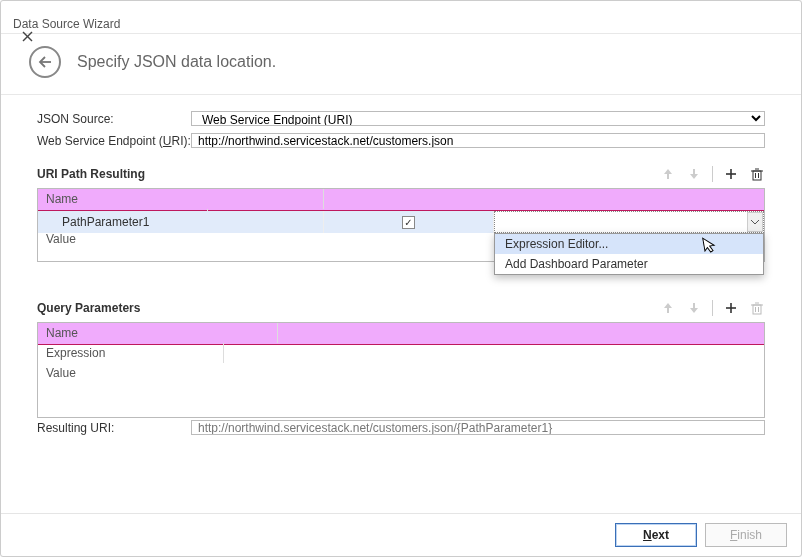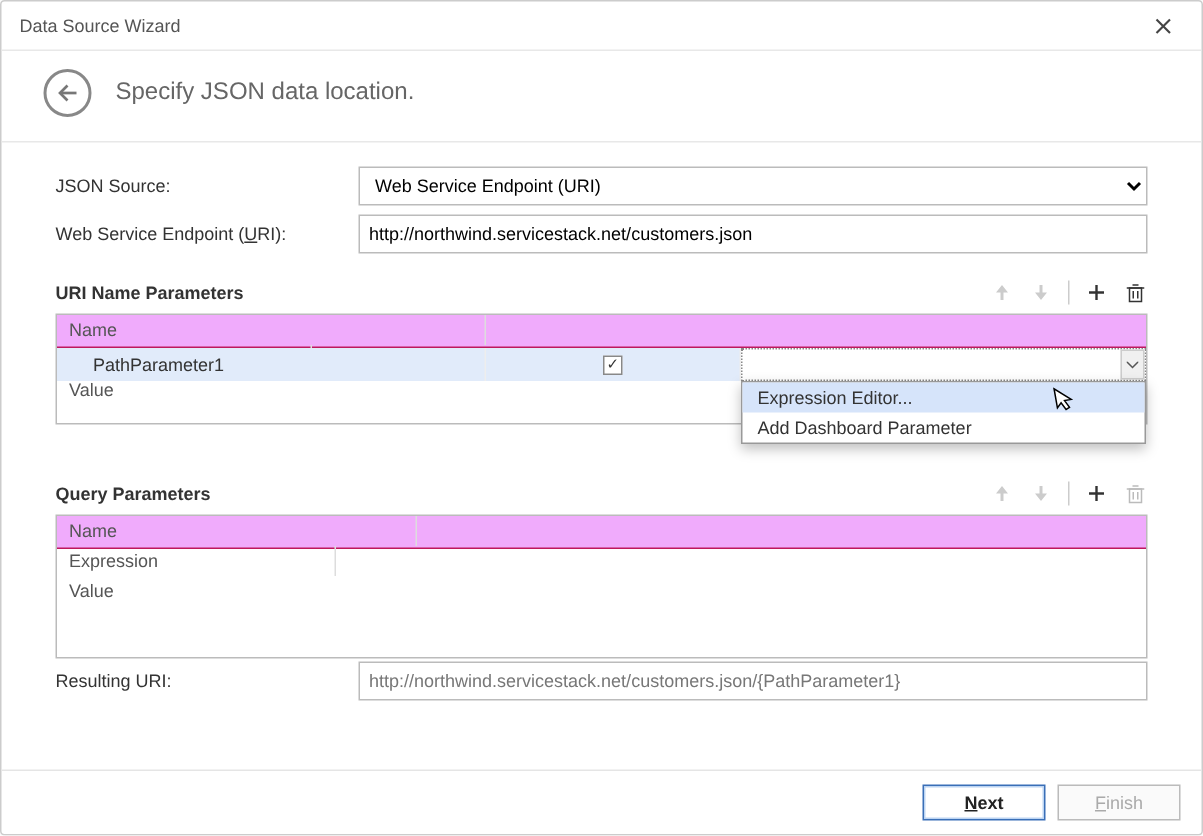--- a/index.html
+++ b/index.html
@@ -18,23 +18,23 @@
     position: relative;
     display: flex;
     flex-direction: column;
     box-shadow: 0 0 4px rgba(0,0,0,0.08);
     border-radius: 3px;
   }
   .titlebar {
     height: 30px;
     border-bottom: 1px solid #e8e8e8;
     display: flex;
-    align-items: center;
     padding: 16px 12px;
     color: #555;
+    flex-direction: column;
   }
   .titlebar .title { flex: 1; }
   .titlebar .close {
     width: 28px; height: 20px;
     display:flex;align-items:center;justify-content:center;
     color:#444; cursor:pointer;
     font-size: 14px;
   }
   .subheader {
     display:flex;
@@ -52,32 +52,31 @@
   .body {
     flex:1;
     padding: 16px 36px 0 36px;
     overflow:hidden;
     position:relative;
   }
   .form-row {
     display:flex;
     align-items:center;
     margin-bottom: 6px;
-    gap: 48px;
   }
   .form-row label {
     width: 154px;
     color:#333;
   }
   .form-row .field { flex:1; }
   select.full, input.full {
     width:100%;
     border:1px solid #bbb;
     background:#fff;
-    height:26px;
+    height:15px;
     padding: 0 6px;
     font-family:inherit;
     font-size:12px;
   }
   select.full { padding-right: 20px; }
   .section-title {
     font-weight:bold;
     margin: 18px 0 6px 0;
     display:flex;
     align-items:center;
@@ -244,21 +243,21 @@
     </div>
 
     <div class="form-row">
       <label><span>Web Service Endpoint (</span><span class="under">U</span><span>RI):</span></label>
       <div class="field">
         <input class="full" value="http://northwind.servicestack.net/customers.json" style="">
       </div>
     </div>
 
     <div class="section-title">
-      <span>URI Name Parameters</span>
+      <span>URI Path Resulting</span>
       <div class="section-tools">
         <div class="tool-btn disabled">
           <svg width="10" height="12">
               <polyline points="5,1 1,6 4,6 4,11 6,11 6,6 9,6" fill="#ccc"></polyline>
             </svg>
         </div>
         <div class="tool-btn disabled">
           <svg width="10" height="12">
               <polyline points="5,11 1,6 4,6 4,1 6,1 6,6 9,6" fill="#ccc"></polyline>
             </svg>

